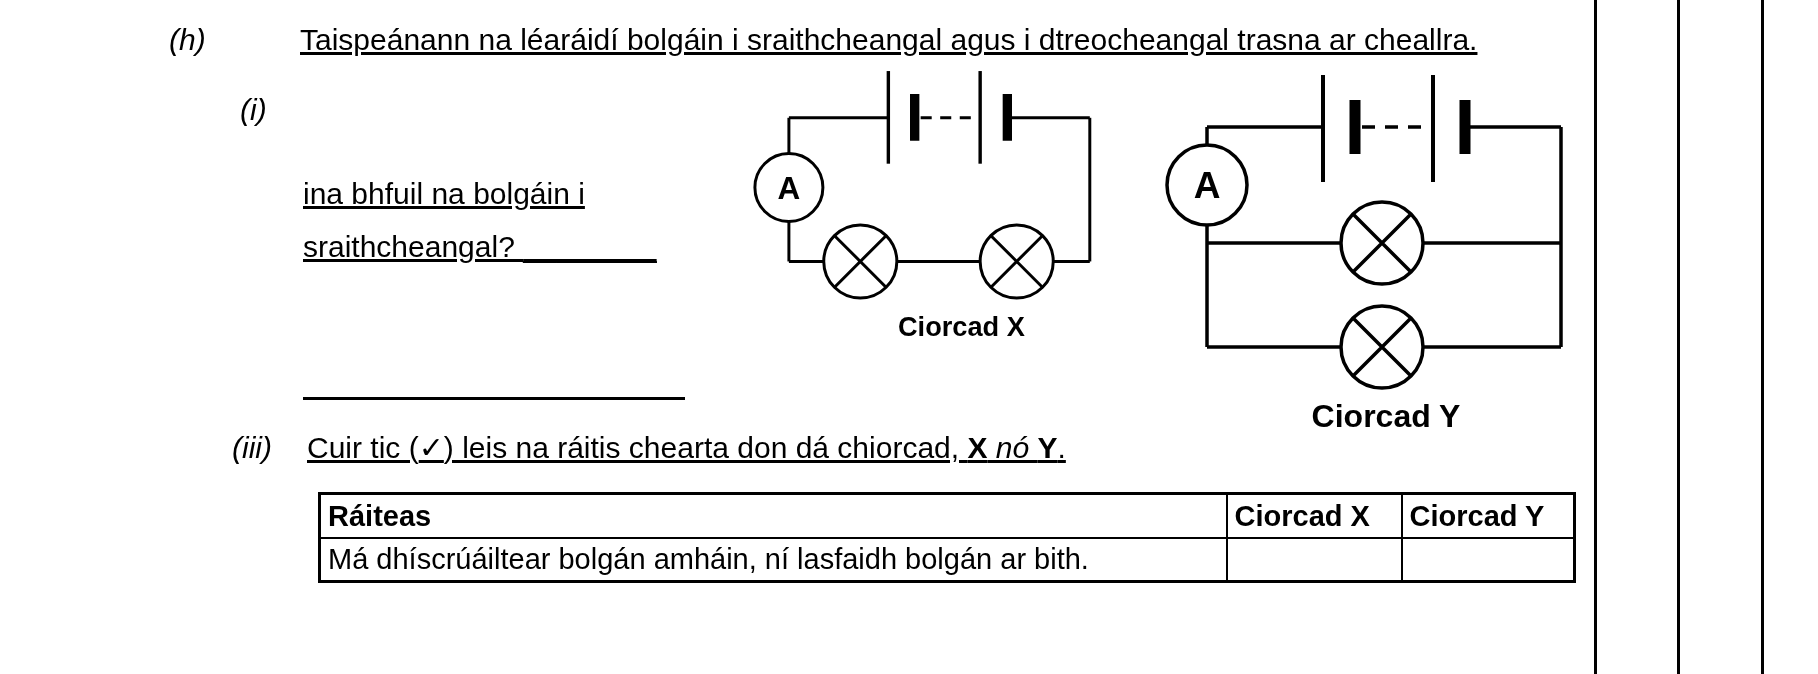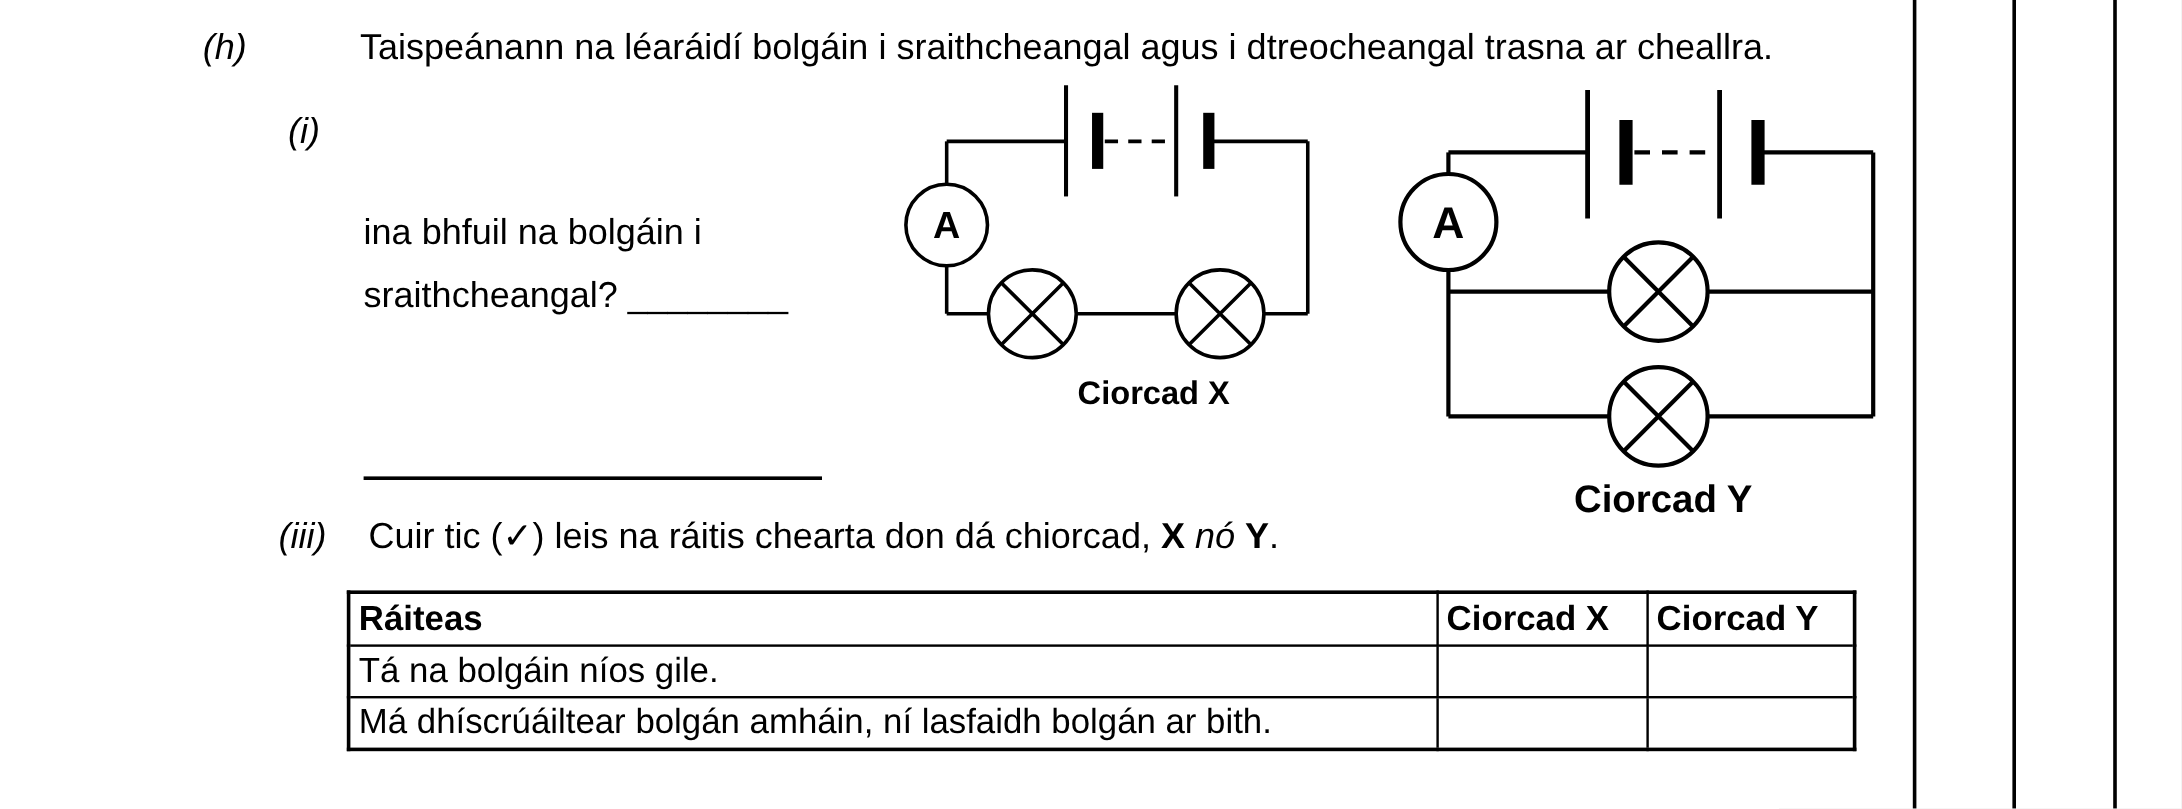--- a/index.html
+++ b/index.html
@@ -6,29 +6,29 @@
   .page{
     position:relative;
     width:1818px;height:674px;
     background:#ffffff;
     overflow:hidden;
     font-family:"Liberation Sans", sans-serif;
     color:#000;
   }
   .tline{position:absolute;left:0;width:100%;height:36px;font-size:30px;line-height:34px;}
   .lbl{position:absolute;white-space:nowrap;font-style:italic;}
-  .txt{position:absolute;white-space:nowrap;}
+  .txt{position:absolute;white-space:nowrap;text-decoration:underline;}
   .b{font-weight:bold;}
   .i{font-style:italic;}
   .answer-line{
     position:absolute;
     border-bottom:3px solid #000;
   }
   table.tick-table{
-    position:absolute;left:289px;top:492px;
+    position:absolute;left:318px;top:492px;
     width:1255px;
     border-collapse:collapse;
     table-layout:fixed;
     font-size:29px;
   }
   table.tick-table th, table.tick-table td{
     border:2px solid #000;
     padding:0 0 0 7px;
     text-align:left;
     vertical-align:middle;
@@ -154,25 +154,20 @@
     </colgroup>
     <thead>
       <tr>
         <th>Ráiteas</th>
         <th class="cx">Ciorcad X</th>
         <th class="cy">Ciorcad Y</th>
       </tr>
     </thead>
     <tbody>
       <tr>
-        <td>Tá na bolgáin níos gile.</td>
-        <td class="cell-tick"></td>
-        <td class="cell-tick"></td>
-      </tr>
-      <tr>
         <td>Má dhíscrúáiltear bolgán amháin, ní lasfaidh bolgán ar bith.</td>
         <td class="cell-tick"></td>
         <td class="cell-tick"></td>
       </tr>
     </tbody>
   </table>
 
   <div class="vrule" style="left:1594px"></div>
   <div class="vrule" style="left:1677px"></div>
   <div class="vrule" style="left:1761px"></div>

